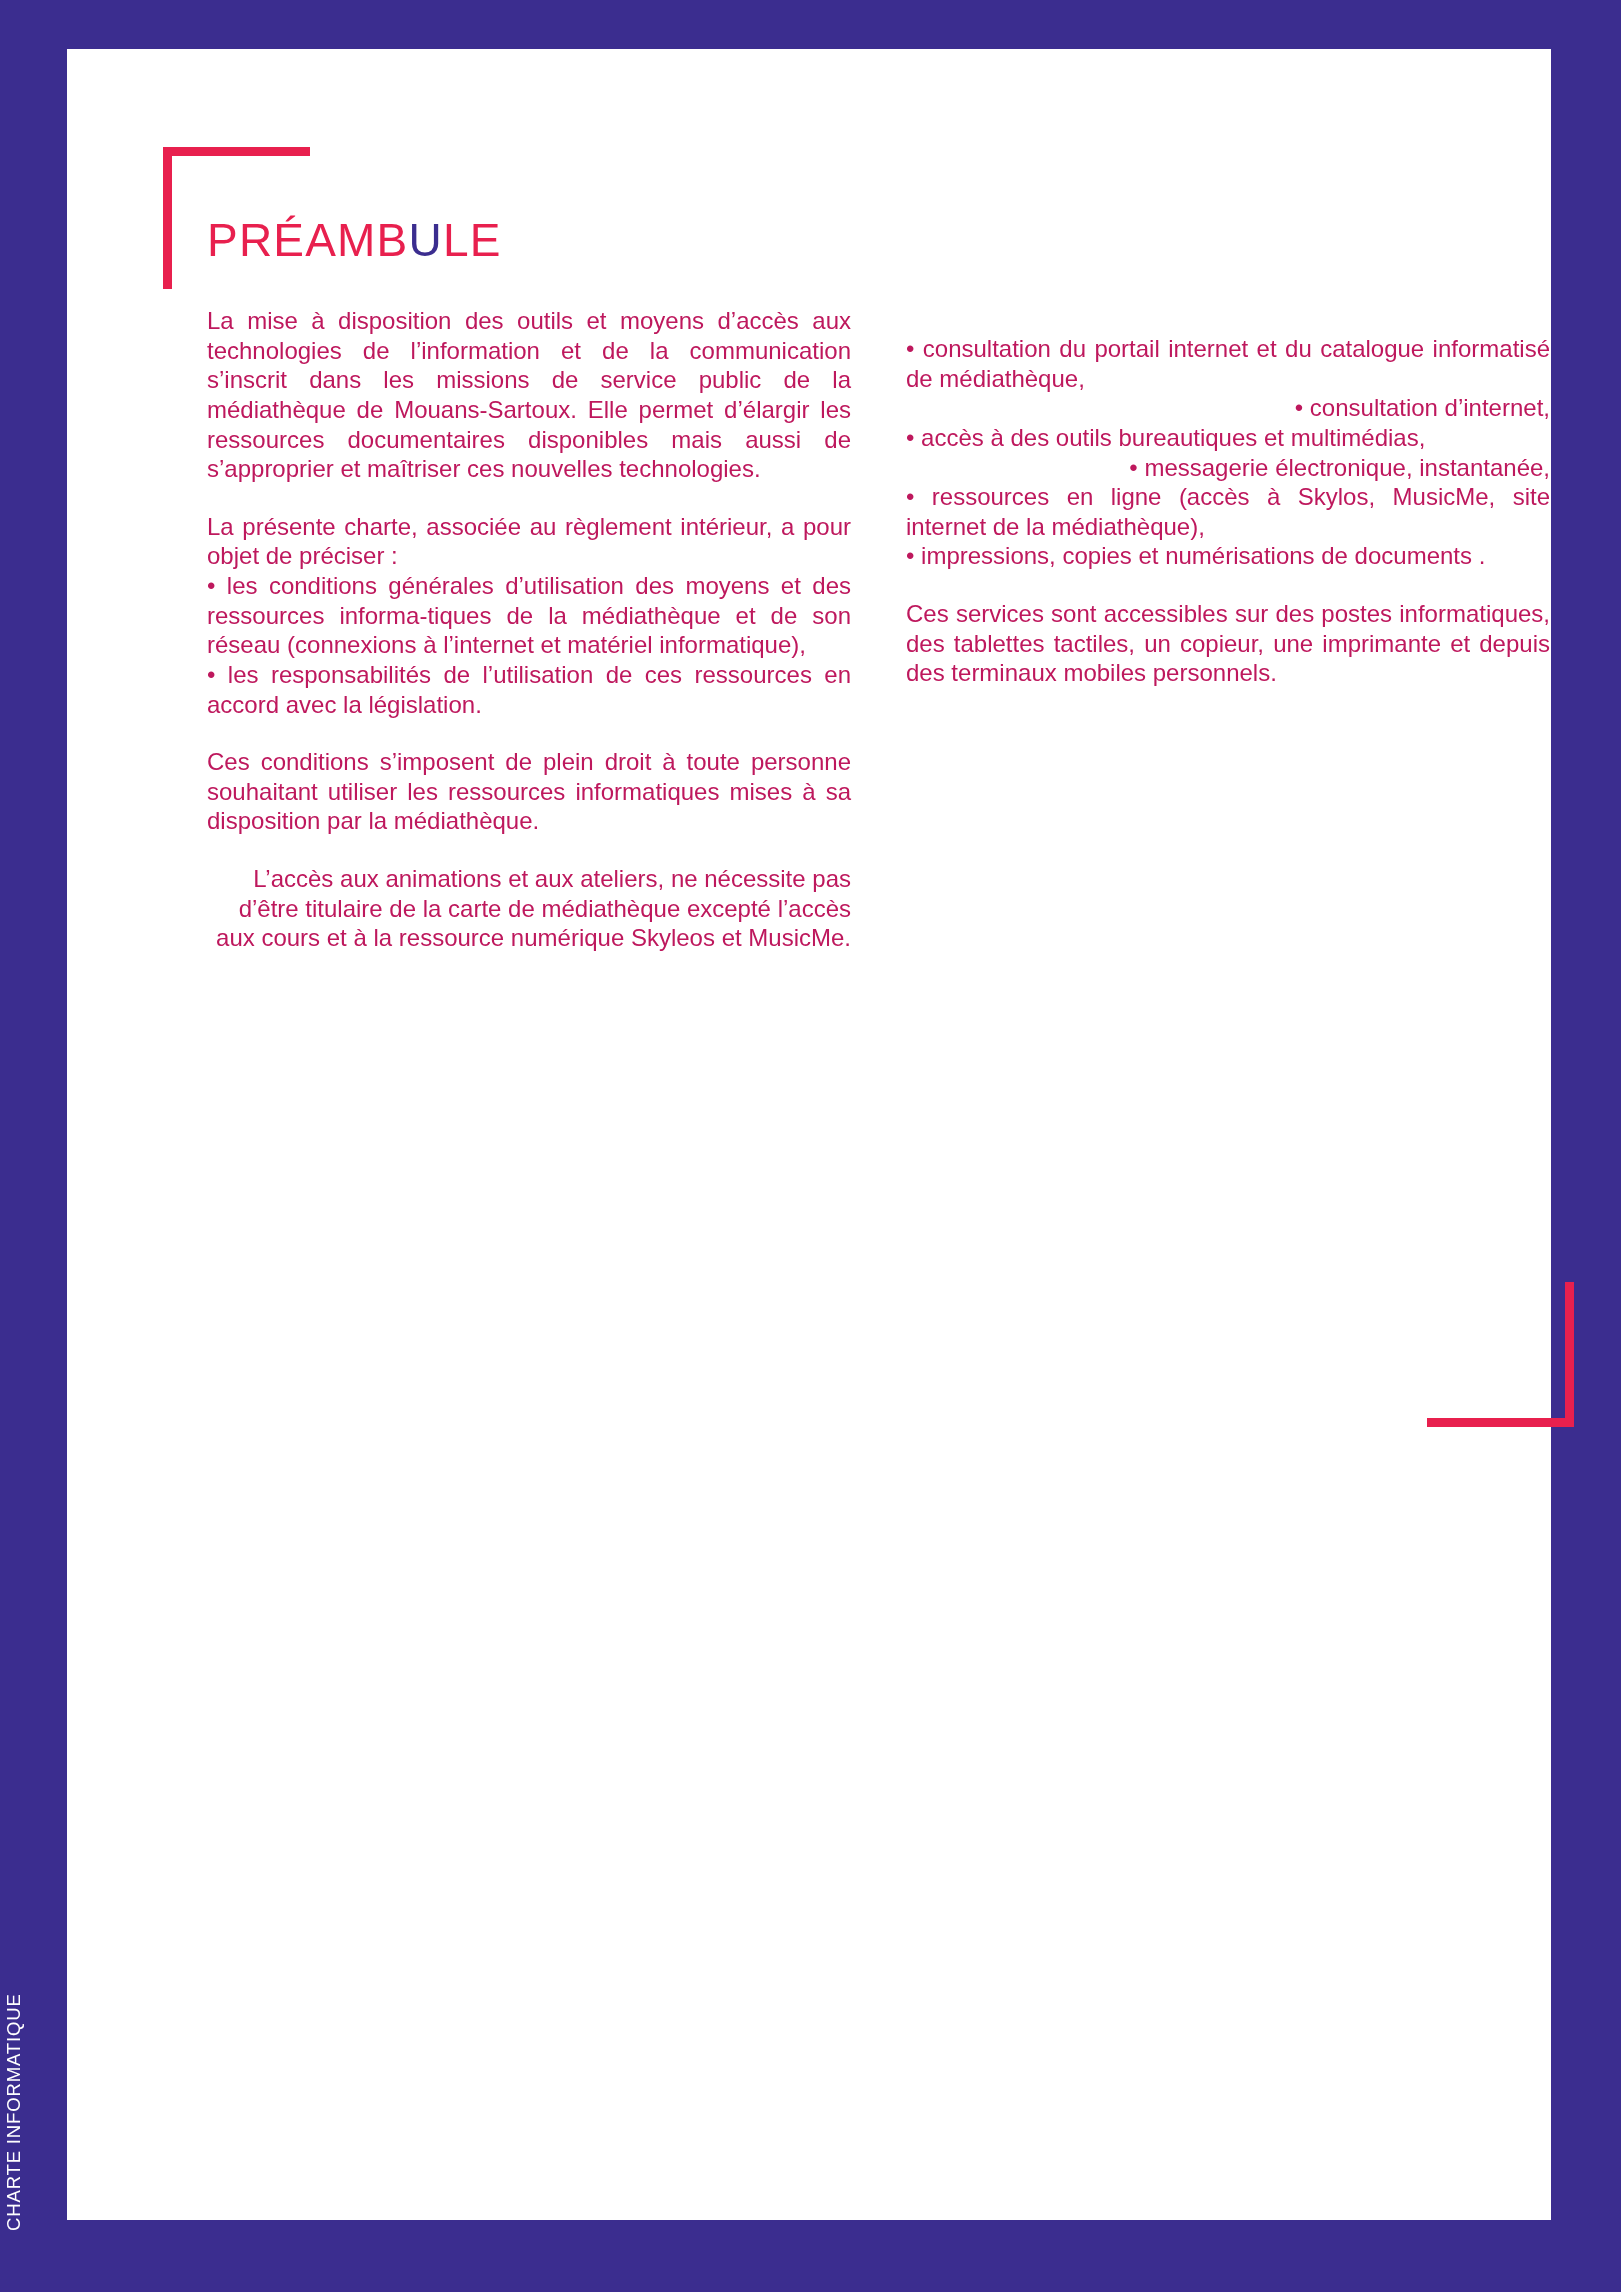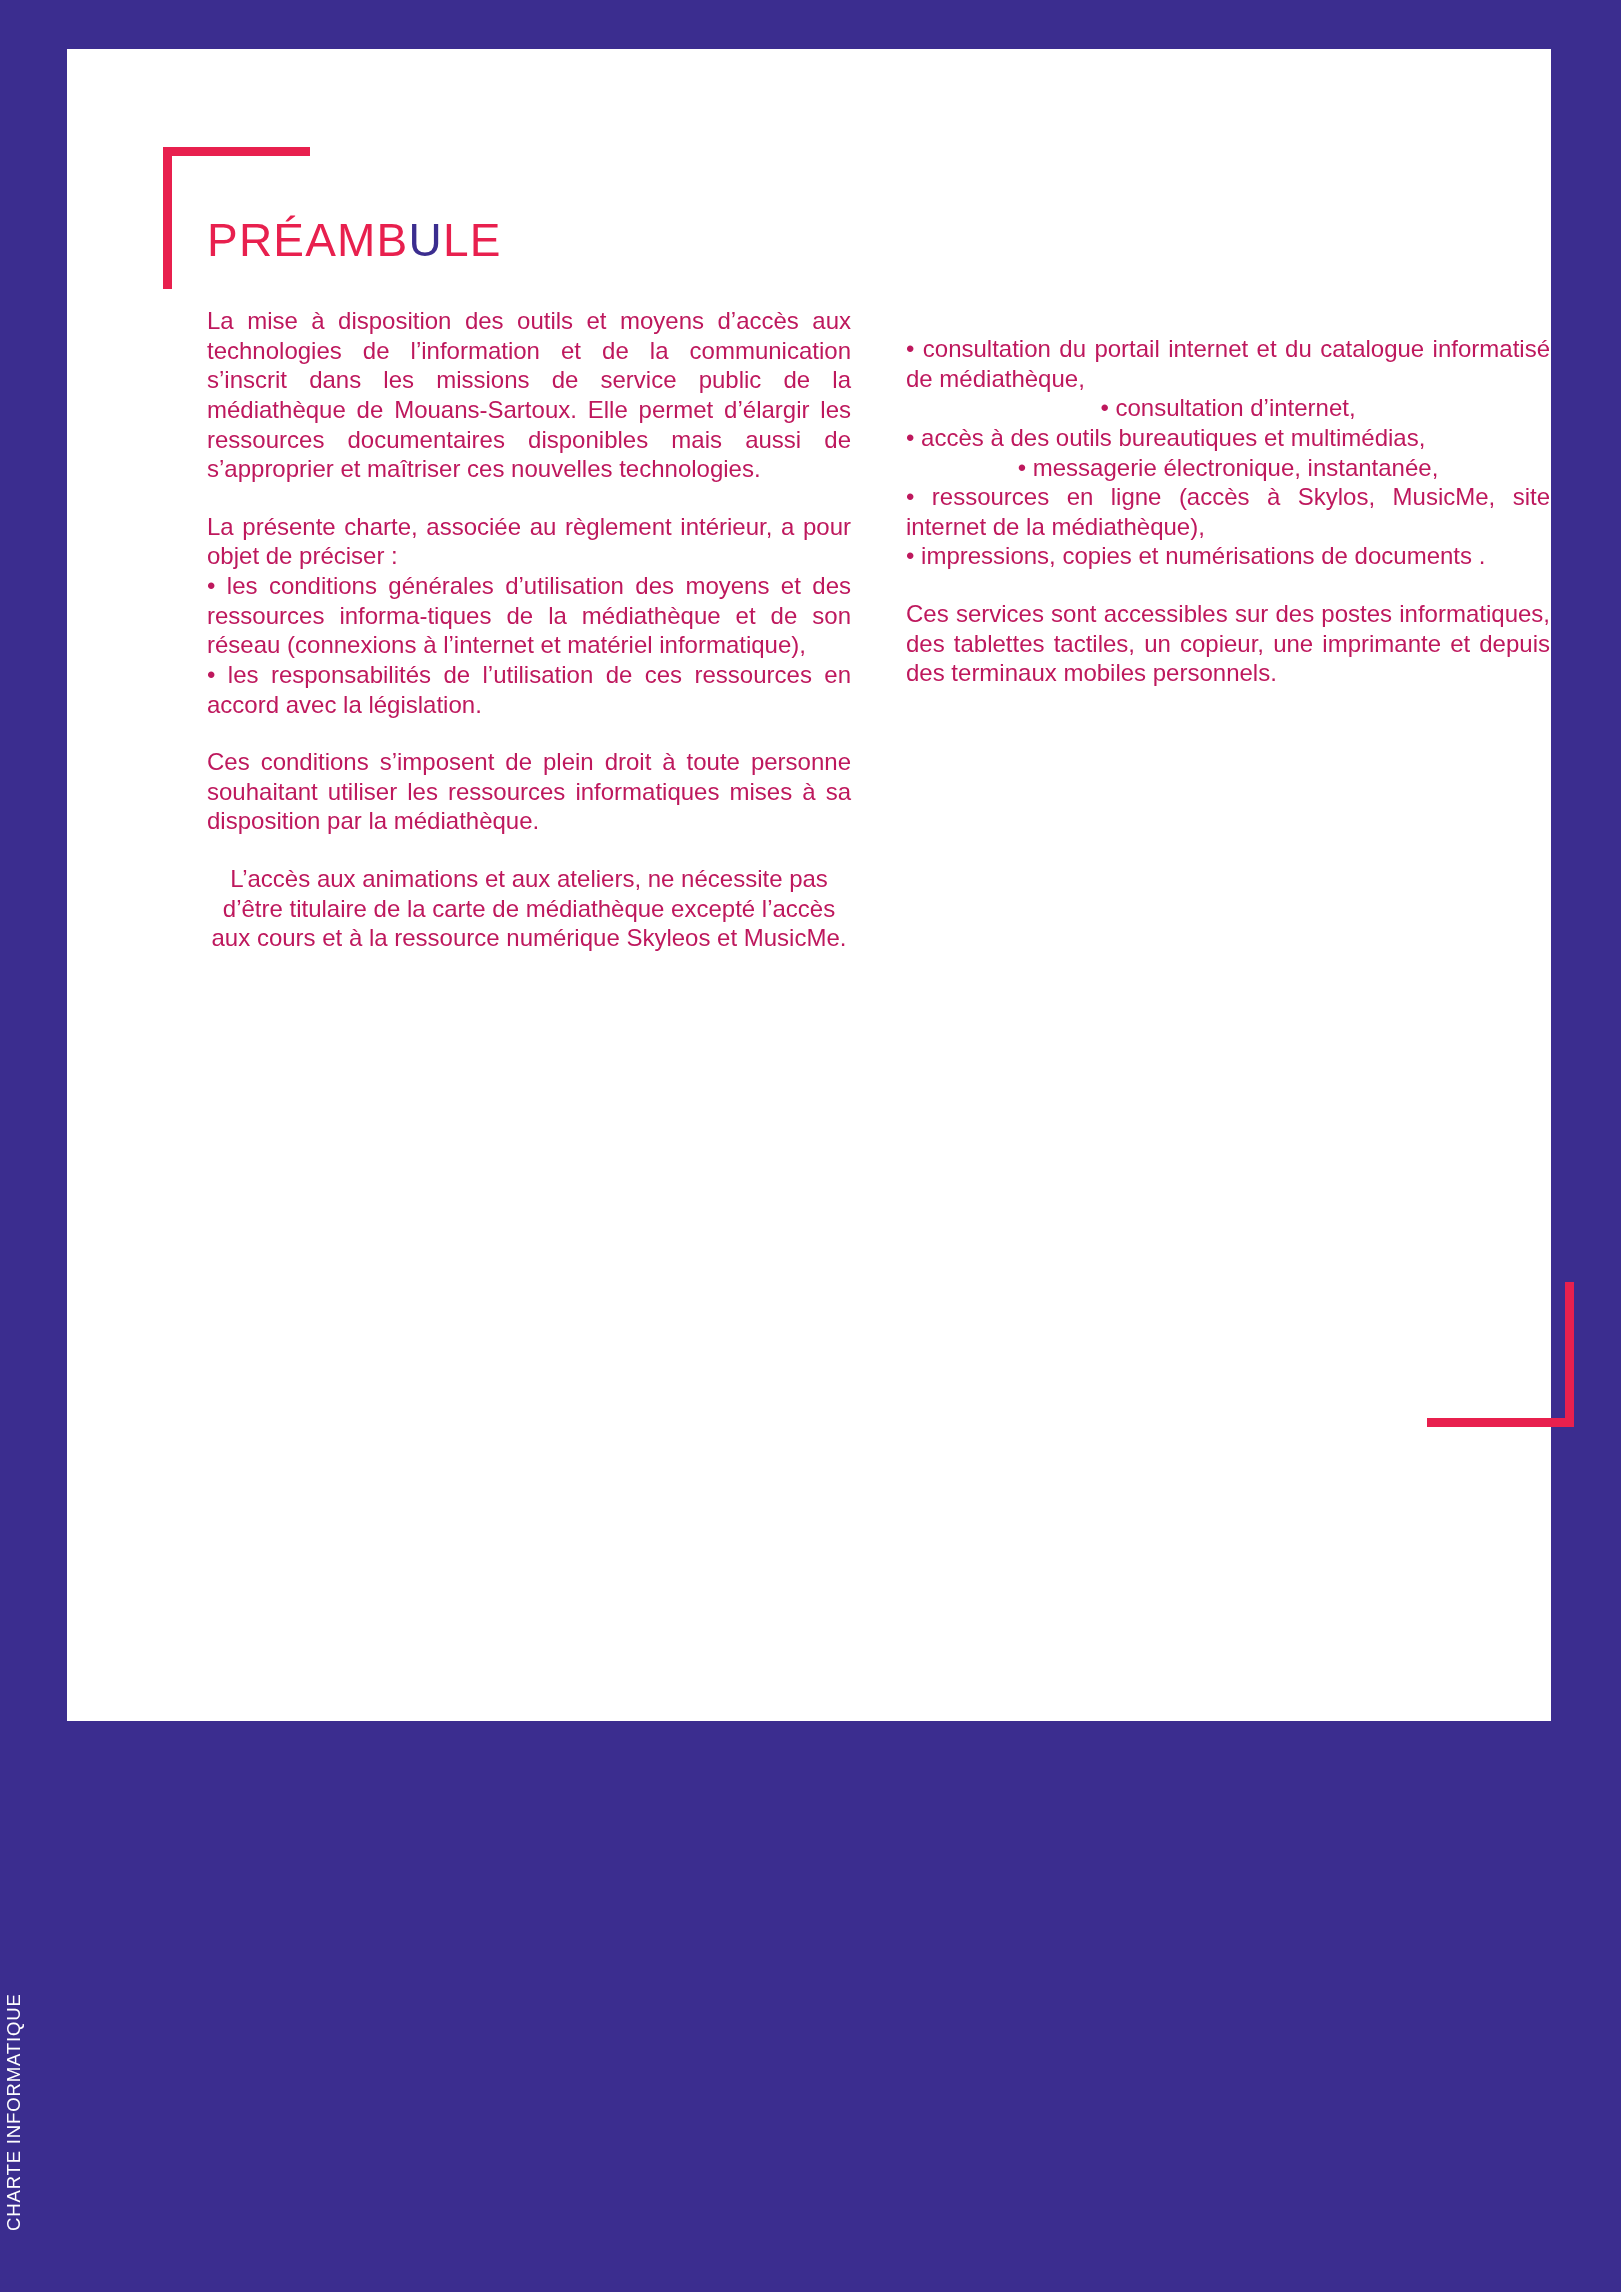--- a/index.html
+++ b/index.html
@@ -19,21 +19,21 @@
     inset: 0;
     background: #3b2d8f;
   }
 
   
   .sheet {
     position: absolute;
     left: 67px;
     top: 49px;
     width: 1484px;
-    height: 1672px;
+    height: 2171px;
     background: #ffffff;
   }
 
   
   .side-caption {
     position: absolute;
     left: 0px;
     top: 1916px;
     width: 67px;
     height: 323px;
@@ -133,21 +133,21 @@
     hyphens: none;
   }
   .col p.para-gap {
     margin-top: 28px;
   }
   .col p.tight {
     margin-top: 0;
   }
   .col p.last-line,
   .col p.ragged {
-    text-align: center;
+    text-align: right;
   }
 </style>
 </head>
 <body>
 
 <div class="page">
 
   <div class="side-caption">
     <span>CHARTE INFORMATIQUE</span>
   </div>

